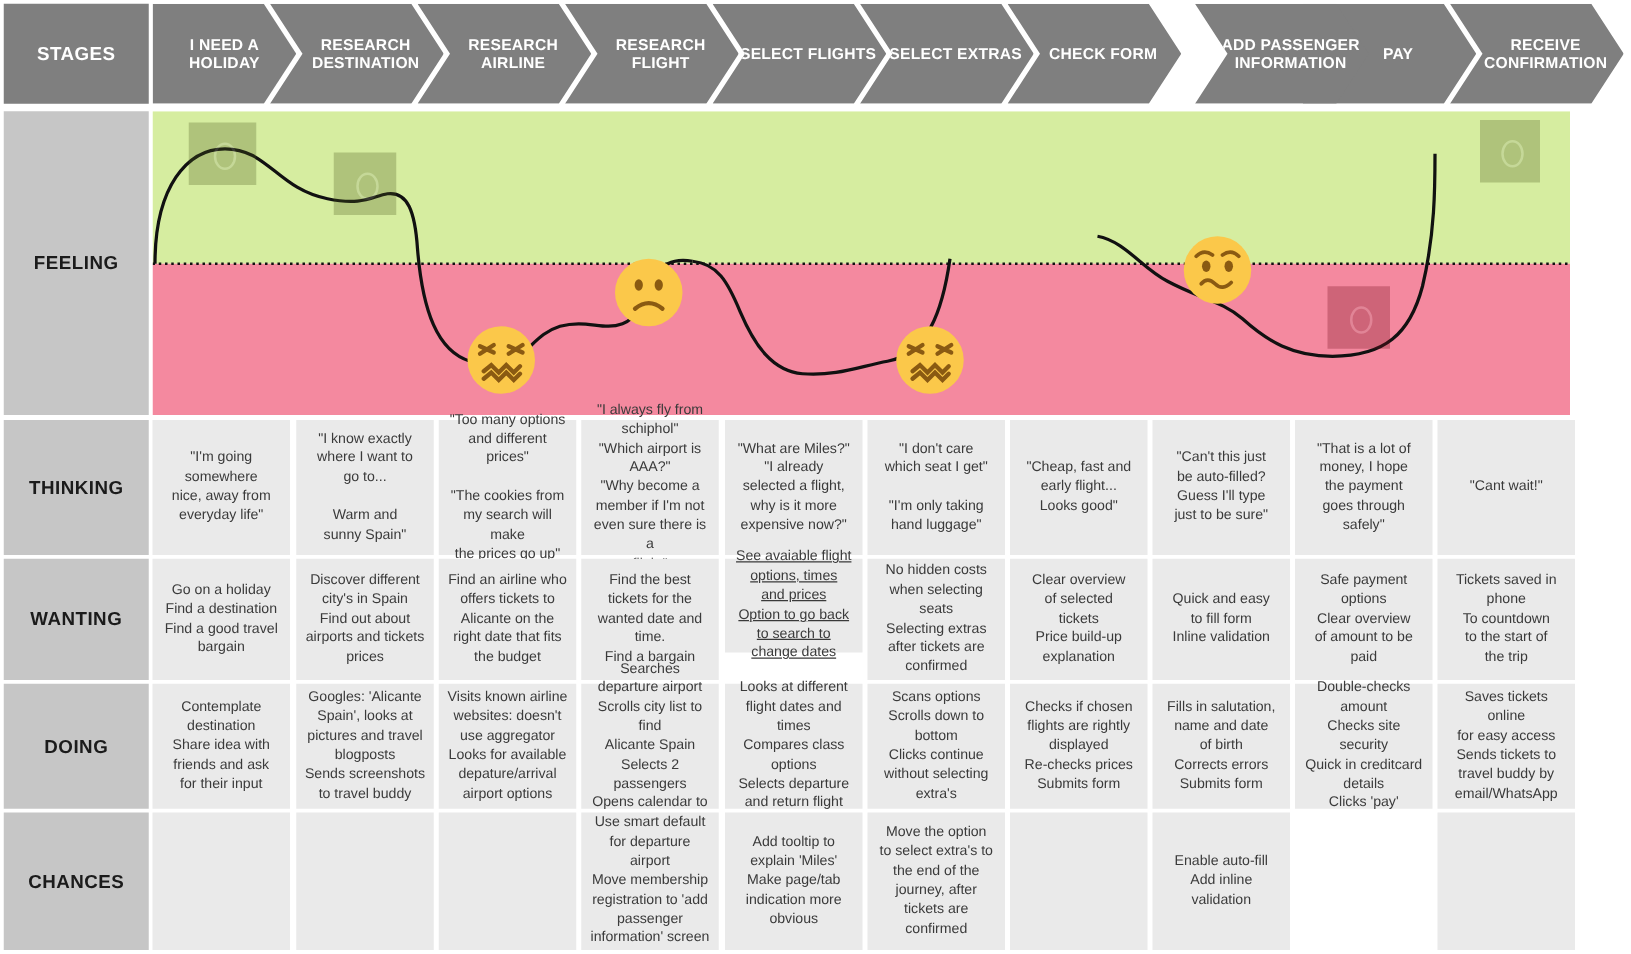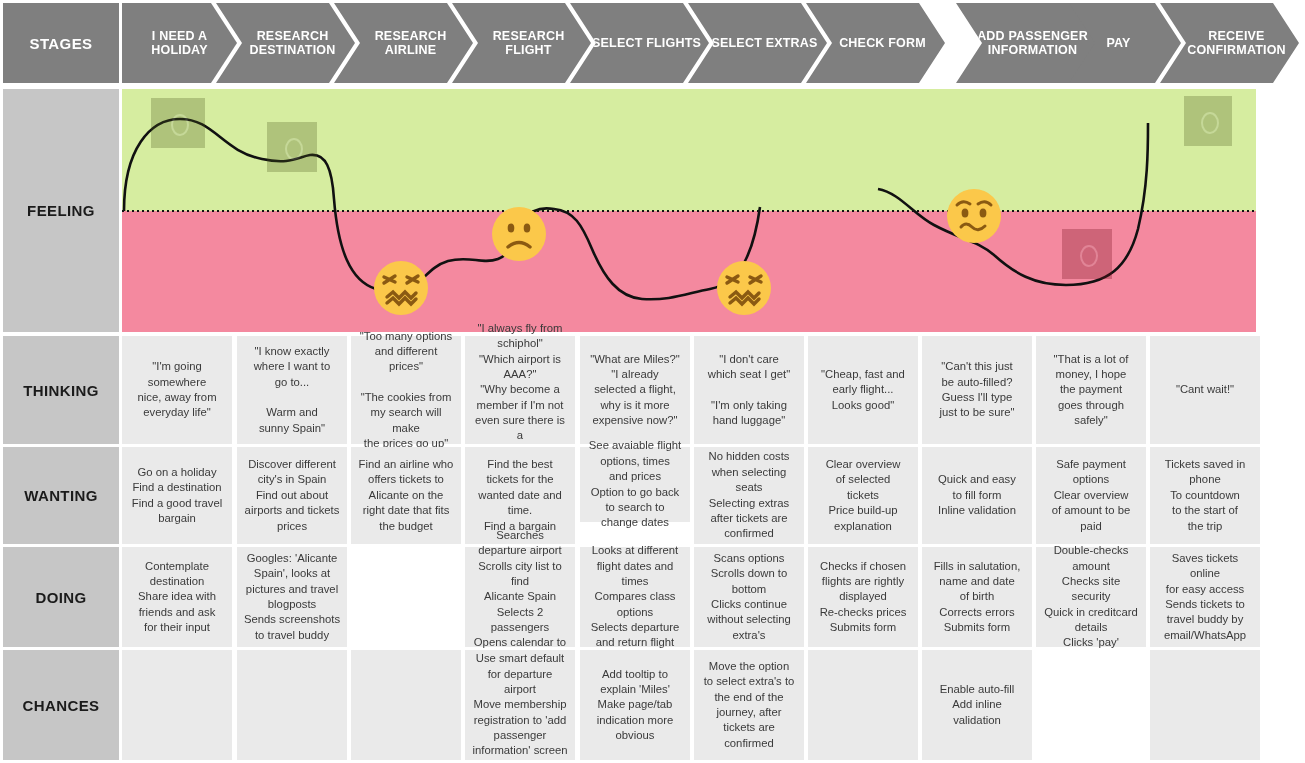--- a/index.html
+++ b/index.html
@@ -323,21 +323,21 @@
         <div class="cell" style="left: 351px; width: 110px; height: 97px;">Find an airline who
 offers tickets to
 Alicante on the
 right date that fits
 the budget</div>
         <div class="cell" style="left: 465px; width: 110px; height: 97px;">Find the best
 tickets for the
 wanted date and
 time.
 Find a bargain</div>
-        <div class="cell" style="left: 580px; width: 110px; height: 75px;">See avaiable flight
+        <div class="cell" style="left: 580px; width: 110px; height: 75px; text-decoration: underline;">See avaiable flight
 options, times
 and prices
 Option to go back
 to search to
 change dates</div>
         <div class="cell" style="left: 694px; width: 110px; height: 97px;">No hidden costs
 when selecting
 seats
 Selecting extras
 after tickets are
@@ -369,20 +369,26 @@
 destination
 Share idea with
 friends and ask
 for their input</div>
         <div class="cell" style="left: 237px; width: 110px; height: 100px;">Googles: 'Alicante
 Spain', looks at
 pictures and travel
 blogposts
 Sends screenshots
 to travel buddy</div>
+        <div class="cell" style="left: 351px; width: 110px; height: 100px;">Visits known airline
+websites: doesn't
+use aggregator
+Looks for available
+depature/arrival
+airport options</div>
         <div class="cell" style="left: 465px; width: 110px; height: 100px;">Searches
 departure airport
 Scrolls city list to find
 Alicante Spain
 Selects 2 passengers
 Opens calendar to
 select dates</div>
         <div class="cell" style="left: 580px; width: 110px; height: 100px;">Looks at different
 flight dates and times
 Compares class

